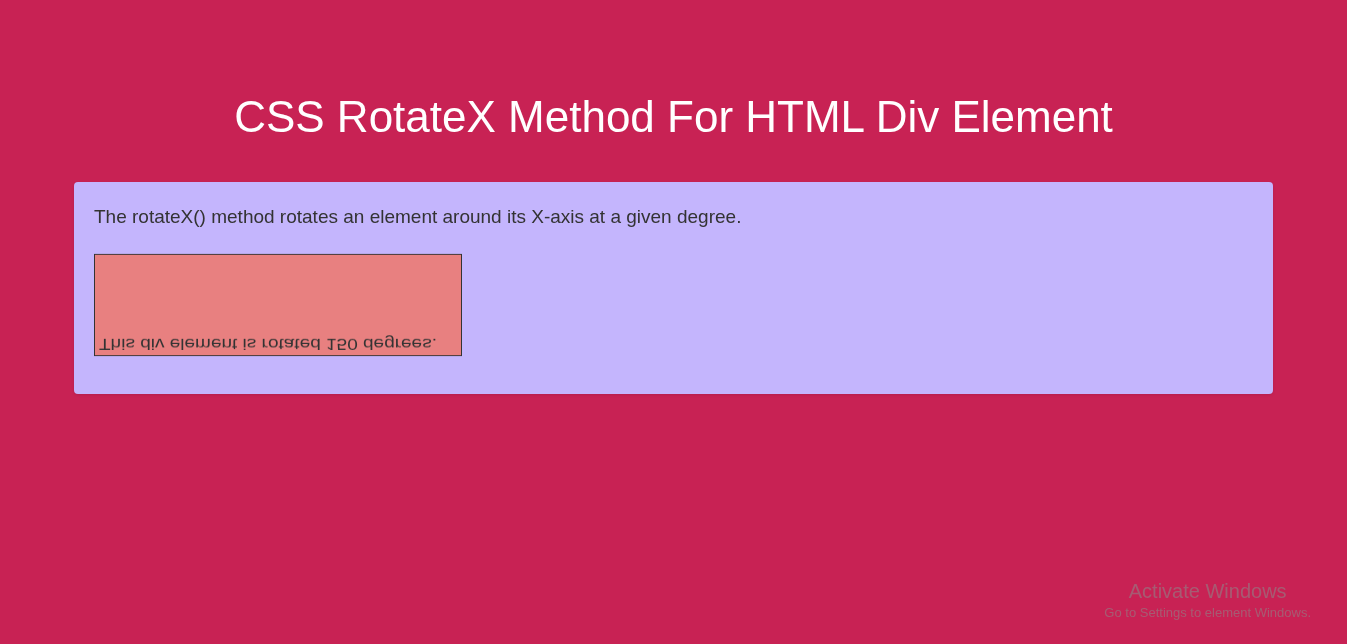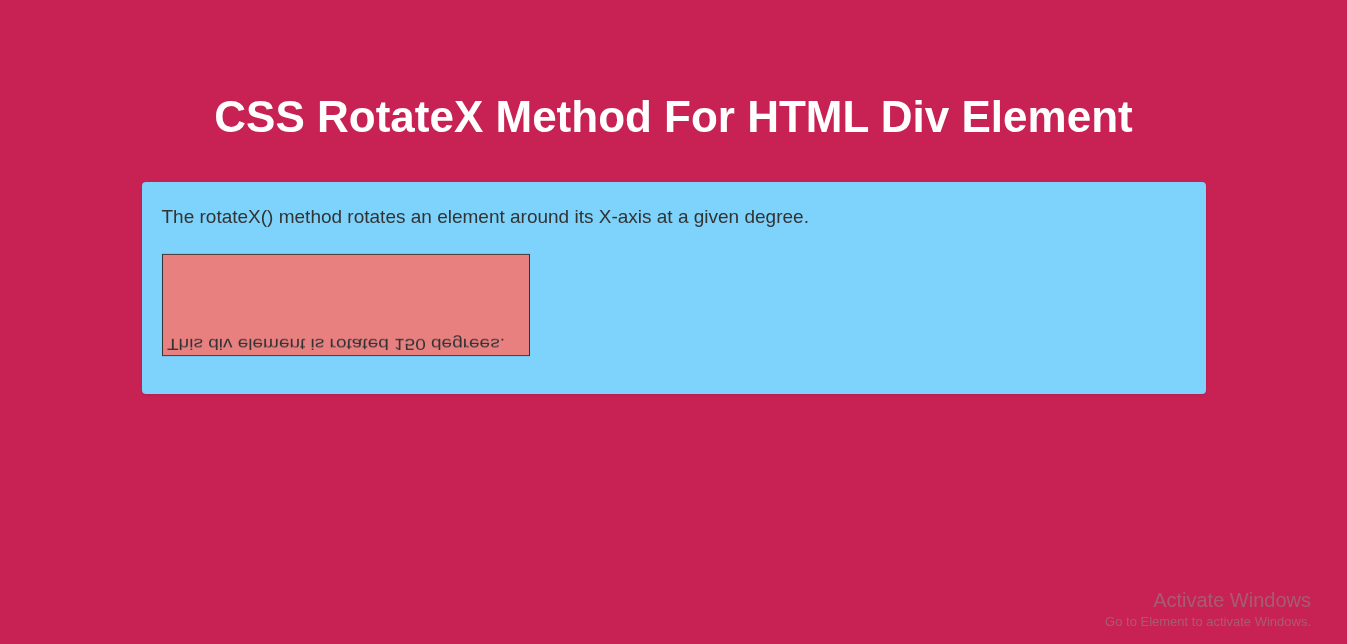--- a/index.html
+++ b/index.html
@@ -11,29 +11,29 @@
       width: 1347px;
       height: 644px;
       background-color: #c82254;
       font-family: Arial, Helvetica, sans-serif;
       position: relative;
       overflow: hidden;
     }
     .page-title {
       color: #ffffff;
       font-size: 44px;
-      font-weight: bold;
+      font-weight: normal;
       text-align: center;
       padding-top: 92px;
       padding-bottom: 40px;
     }
     .content-panel {
-      background-color: #7dd3fc;
+      background-color: #c4b5fd;
       margin: 0 auto;
-      width: 1064px;
+      width: 1199px;
       border-radius: 4px;
       padding: 24px 20px 30px 20px;
       box-shadow: 0 1px 3px rgba(0,0,0,0.1);
     }
     .description {
       color: #333333;
       font-size: 19px;
       margin-bottom: 18px;
     }
     .demo-box {
@@ -46,24 +46,24 @@
       padding: 2px 4px;
       margin-bottom: 12px;
     }
     .demo-box.rotated {
       transform: rotateX(150deg);
       margin-bottom: 0;
     }
     .watermark {
       position: absolute;
       right: 36px;
-      bottom: 15px;
+      bottom: 24px;
       color: #8b8b8b;
       opacity: 0.55;
-      text-align: right;
+      text-align: center;
       font-family: "Segoe UI", Arial, sans-serif;
     }
     .watermark .wm-title {
       font-size: 20px;
       font-weight: 400;
       color: #8b8b8b;
     }
     .watermark .wm-sub {
       font-size: 13px;
       color: #8b8b8b;
@@ -77,14 +77,14 @@
 
 <div class="content-panel">
   <p class="description">The rotateX() method rotates an element around its X-axis at a given degree.</p>
   <div class="demo-box rotated">
     <span>This div element is rotated 150 degrees.</span>
   </div>
 </div>
 
 <div class="watermark">
   <div class="wm-title">Activate Windows</div>
-  <div class="wm-sub">Go to Element to activate Windows.</div>
+  <div class="wm-sub">Go to Settings to element Windows.</div>
 </div>
 
 </body></html>

